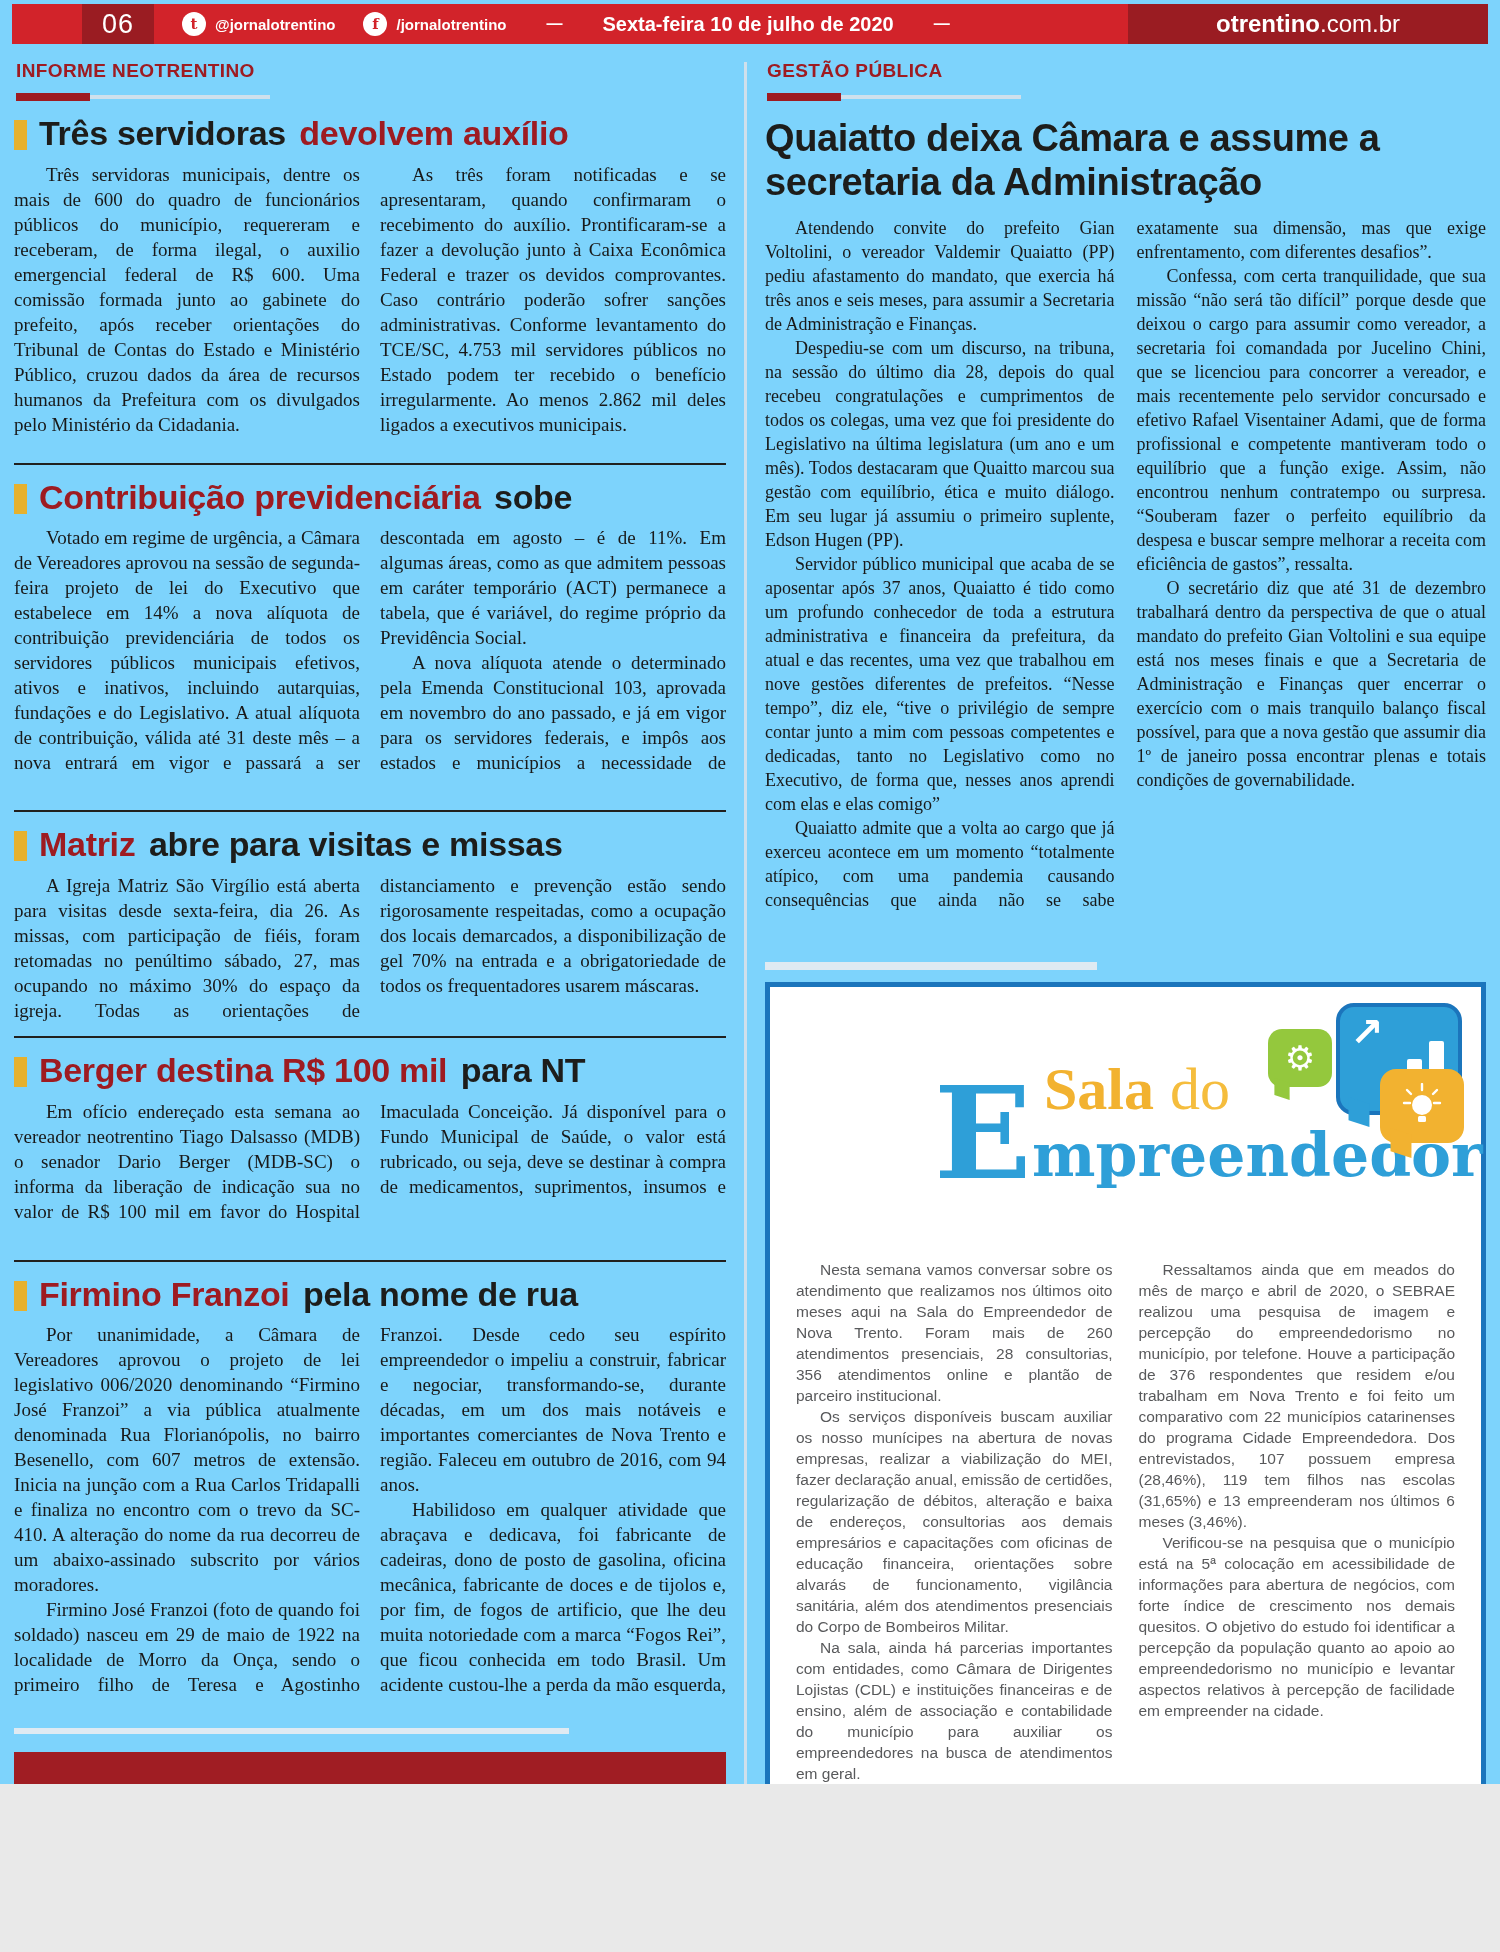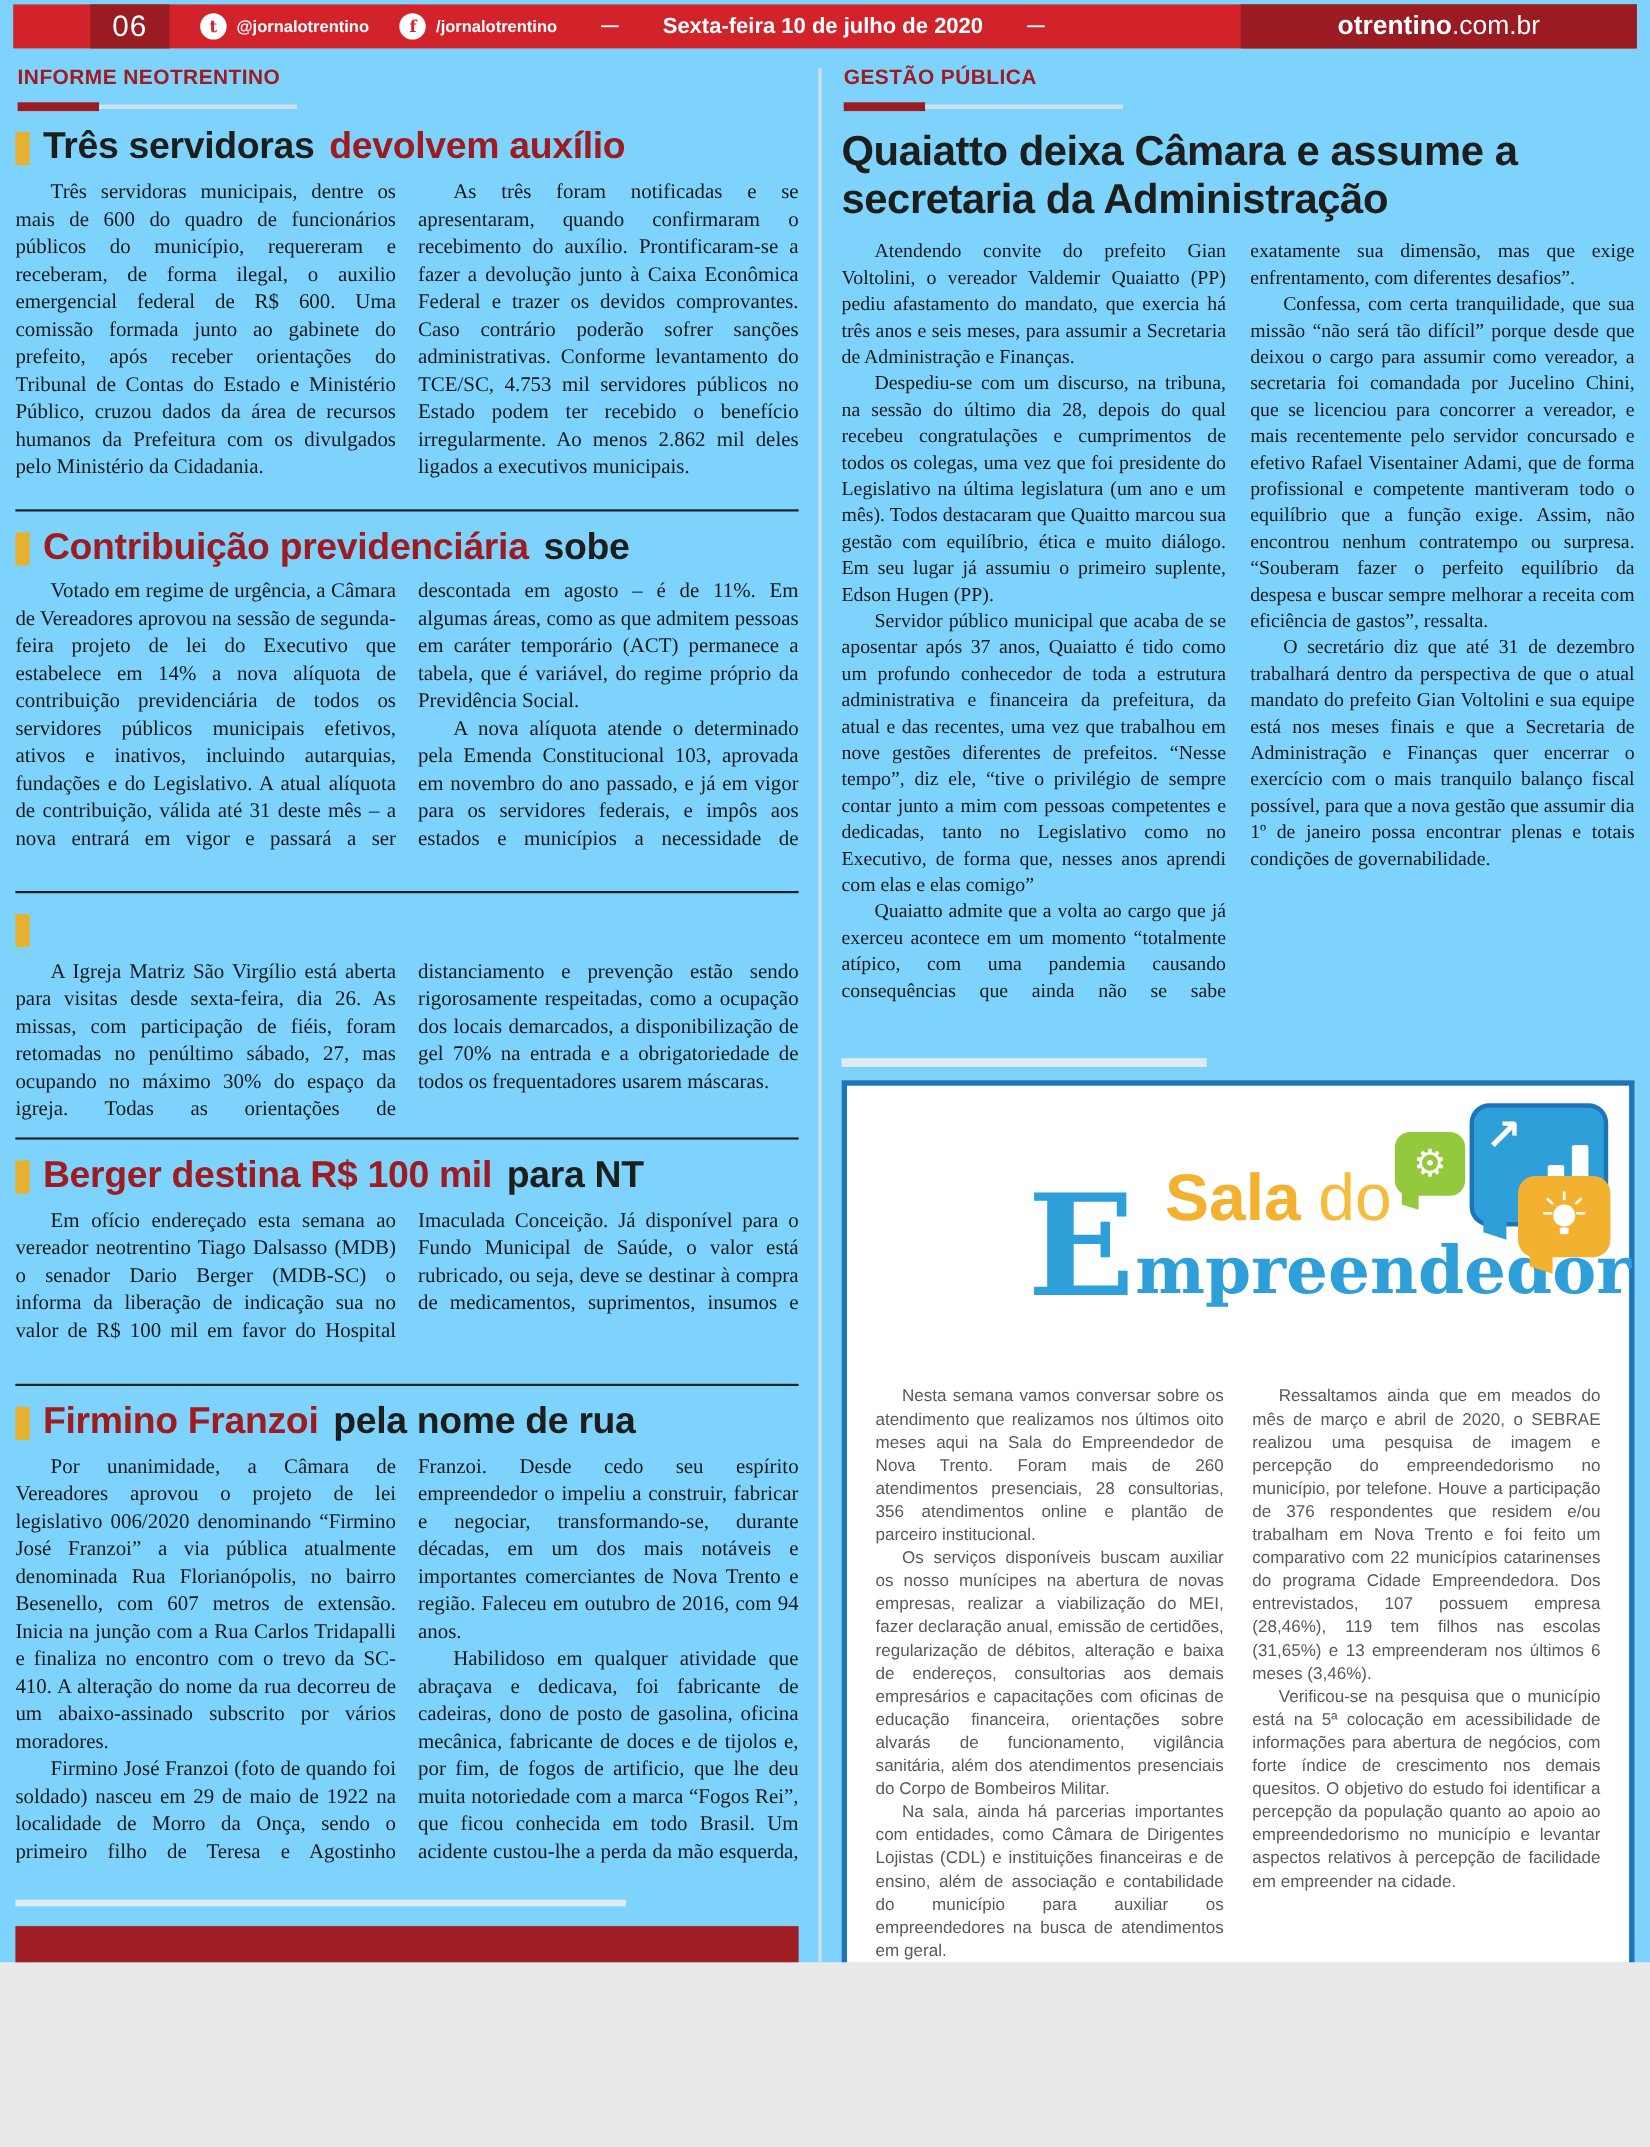--- a/index.html
+++ b/index.html
@@ -63,21 +63,21 @@
               column-count:2;column-gap:22px;column-fill:auto;height:734px;overflow:hidden;color:#191919;}
   .right-body p{margin:0;text-indent:30px;}
   .bluebar-r{height:8px;background:#dfeaf2;margin:12px 0 12px 0;width:46%;}
 
   
   .bluebox{border:5px solid #1b75bc;background:#fff;height:966px;padding:14px 26px 10px 26px;
            box-sizing:border-box;display:flex;flex-direction:column;}
   .logo{position:relative;height:258px;flex:0 0 auto;}
   .logo-e{position:absolute;left:138px;top:68px;font-family:"DejaVu Serif",serif;font-weight:700;
           font-size:128px;line-height:1;color:#2e9fd8;}
-  .logo-sala{position:absolute;left:263px;top:58px;font-family:Liberation Sans, sans-serif;font-size:60px;
+  .logo-sala{position:absolute;left:248px;top:58px;font-family:Liberation Serif, serif;font-size:60px;
              line-height:1;font-weight:700;color:#f2b230;}
   .logo-do{font-weight:400;margin-left:16px;color:#f5bd3d;}
   .logo-mpr{position:absolute;left:236px;top:124px;font-family:"DejaVu Serif",serif;font-size:60px;
             line-height:1;font-weight:700;color:#2e9fd8;}
   .bub{position:absolute;border-radius:18px;}
   .bub-tail{position:absolute;width:22px;height:22px;transform:rotate(18deg) skew(18deg);}
   .bub-blue{left:540px;top:2px;width:118px;height:104px;background:#2e9fd8;border:4px solid #1b75bc;}
   .bub-blue .bub-tail{left:8px;bottom:-12px;background:#2e9fd8;}
   .bub-arrow{position:absolute;left:10px;top:2px;color:#fff;font-family:"DejaVu Sans",sans-serif;
              font-size:40px;font-weight:700;}
@@ -170,20 +170,24 @@
         <div class="art-body h272">
           <p>Votado em regime de urgência, a Câmara de Vereadores aprovou na sessão de segunda-feira projeto de lei do Executivo que estabelece em 14% a nova alíquota de contribuição previdenciária de todos os servidores públicos municipais efetivos, ativos e inativos, incluindo autarquias, fundações e do Legislativo. A atual alíquota de contribuição, válida até 31 deste mês – a nova entrará em vigor e passará a ser descontada em agosto – é de 11%. Em algumas áreas, como as que admitem pessoas em caráter temporário (ACT) permanece a tabela, que é variável, do regime próprio da Previdência Social.</p>
           <p>A nova alíquota atende o determinado pela Emenda Constitucional 103, aprovada em novembro do ano passado, e já em vigor para os servidores federais, e impôs aos estados e municípios a necessidade de adequar suas legislações ao novo texto constitucional.</p>
         </div>
         <hr class="rule">
       </div>
 
       <div>
         <div class="headline">
           <span class="bullet"></span>
+          <span>
+            <span class="hl hl-red">Matriz</span>
+            <span class="hl hl-black">abre para visitas e missas</span>
+          </span>
         </div>
         <div class="art-body h150">
           <p>A Igreja Matriz São Virgílio está aberta para visitas desde sexta-feira, dia 26. As missas, com participação de fiéis, foram retomadas no penúltimo sábado, 27, mas ocupando no máximo 30% do espaço da igreja. Todas as orientações de distanciamento e prevenção estão sendo rigorosamente respeitadas, como a ocupação dos locais demarcados, a disponibilização de gel 70% na entrada e a obrigatoriedade de todos os frequentadores usarem máscaras.</p>
         </div>
         <hr class="rule">
       </div>
 
       <div>
         <div class="headline">
           <span class="bullet"></span>

